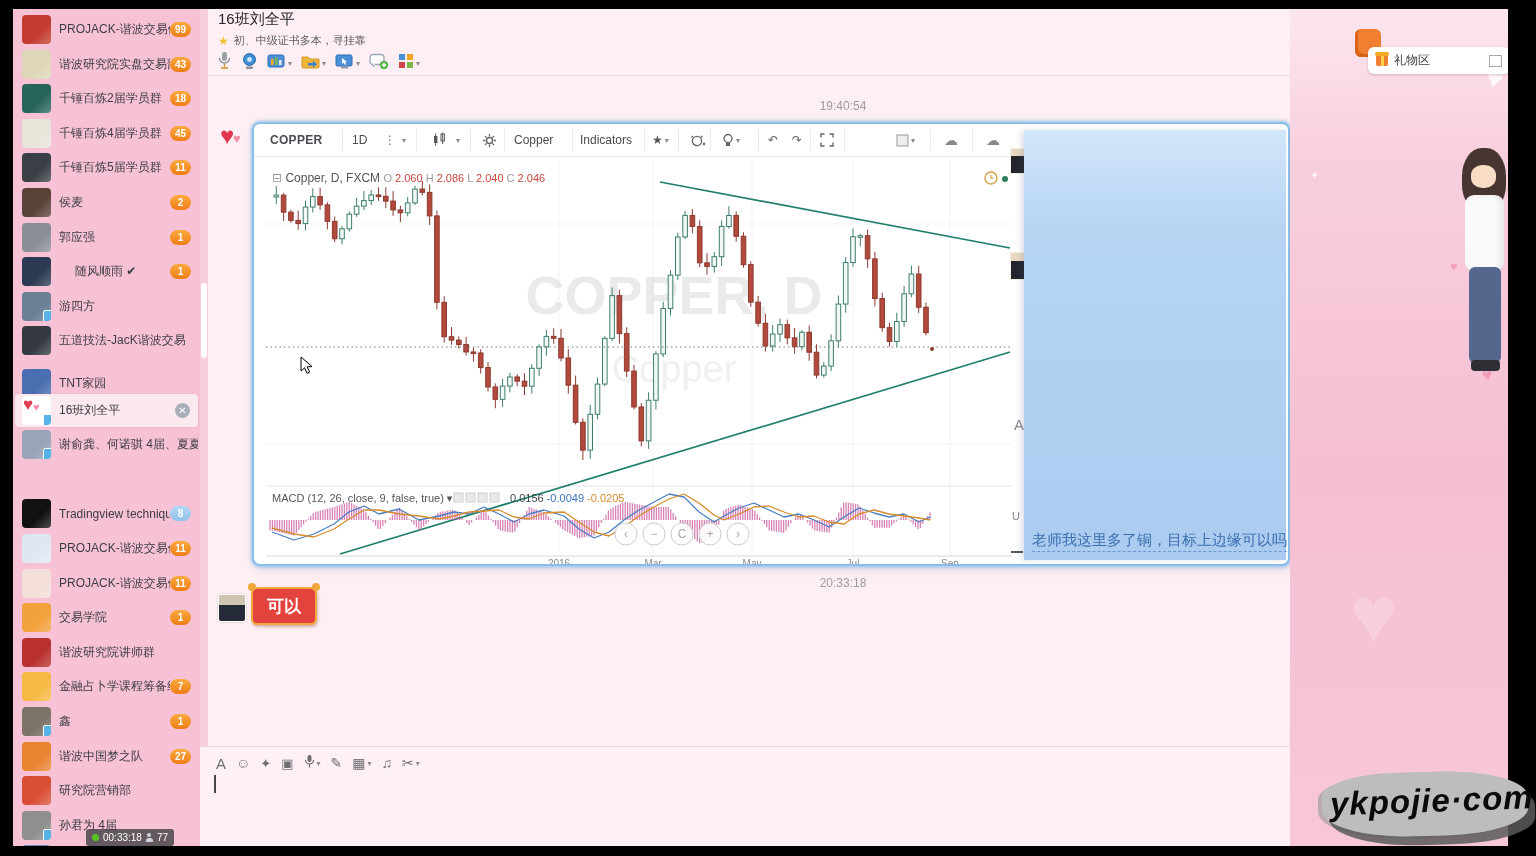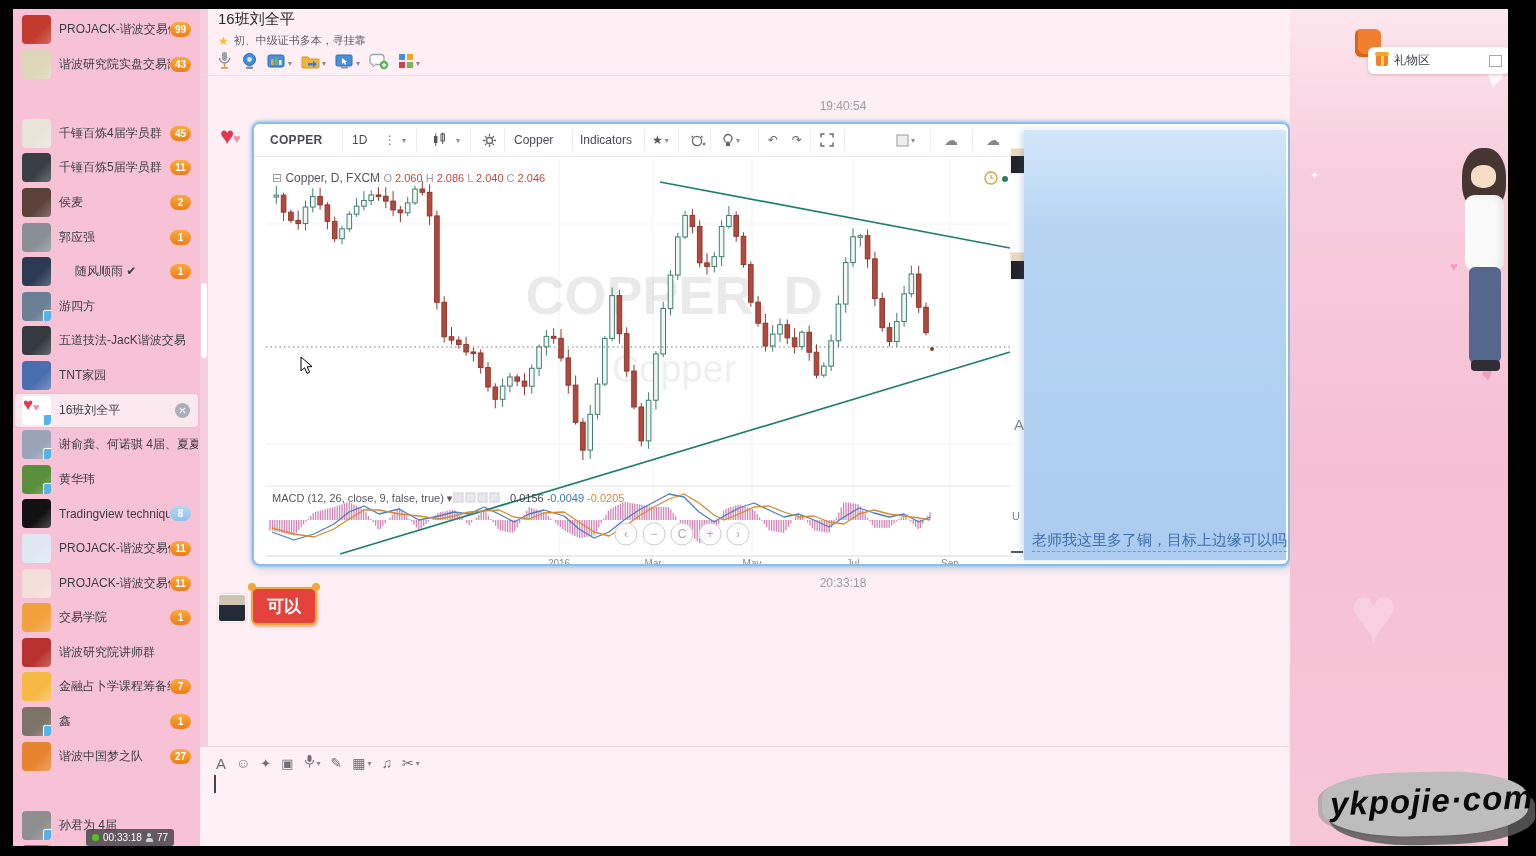--- a/index.html
+++ b/index.html
@@ -120,20 +120,25 @@
         <div class="sb-row" style="top: 4px;">
           <div class="sb-av" style="background: linear-gradient(135deg, rgb(194, 59, 46) 60%, rgba(255, 255, 255, 0.25)) rgb(194, 59, 46);"></div>
           <span class="sb-name">PROJACK-谐波交易体验2群</span>
           <span class="sb-badge">99</span>
         </div>
         <div class="sb-row" style="top: 38.6px;">
           <div class="sb-av" style="background: linear-gradient(135deg, rgb(222, 214, 184) 60%, rgba(255, 255, 255, 0.25)) rgb(222, 214, 184);"></div>
           <span class="sb-name">谐波研究院实盘交易部</span>
           <span class="sb-badge">43</span>
         </div>
+        <div class="sb-row" style="top: 73.2px;">
+          <div class="sb-av" style="background: linear-gradient(135deg, rgb(39, 101, 90) 60%, rgba(255, 255, 255, 0.25)) rgb(39, 101, 90);"></div>
+          <span class="sb-name">千锤百炼2届学员群</span>
+          <span class="sb-badge">18</span>
+        </div>
         <div class="sb-row" style="top: 107.8px;">
           <div class="sb-av" style="background: linear-gradient(135deg, rgb(232, 228, 218) 60%, rgba(255, 255, 255, 0.25)) rgb(232, 228, 218);"></div>
           <span class="sb-name">千锤百炼4届学员群</span>
           <span class="sb-badge">45</span>
         </div>
         <div class="sb-row" style="top: 142.4px;">
           <div class="sb-av" style="background: linear-gradient(135deg, rgb(58, 63, 70) 60%, rgba(255, 255, 255, 0.25)) rgb(58, 63, 70);"></div>
           <span class="sb-name">千锤百炼5届学员群</span>
           <span class="sb-badge">11</span>
         </div>
@@ -155,44 +160,38 @@
         <div class="sb-row" style="top: 280.8px;">
           <div class="sb-av" style="background: linear-gradient(135deg, rgb(107, 127, 149) 60%, rgba(255, 255, 255, 0.25)) rgb(107, 127, 149);">
             <span class="sb-mob"></span>
           </div>
           <span class="sb-name">游四方</span>
         </div>
         <div class="sb-row" style="top: 315.4px;">
           <div class="sb-av" style="background: linear-gradient(135deg, rgb(52, 58, 64) 60%, rgba(255, 255, 255, 0.25)) rgb(52, 58, 64);"></div>
           <span class="sb-name">五道技法-JacK谐波交易</span>
         </div>
-        <div class="sb-row" style="top: 350px;">
+        <div class="sb-row" style="top: 358px;">
           <div class="sb-av" style="background: linear-gradient(135deg, rgb(74, 111, 176) 60%, rgba(255, 255, 255, 0.25)) rgb(74, 111, 176);"></div>
           <span class="sb-name">TNT家园</span>
         </div>
         <div class="sb-row sel" style="top: 384.6px;">
           <div class="sb-av" style="background: rgb(255, 255, 255);">
             <span class="hearts">♥<i>♥</i></span>
             <span class="sb-mob"></span>
           </div>
           <span class="sb-name">16班刘全平</span>
           <span class="sb-close">✕</span>
         </div>
         <div class="sb-row" style="top: 419.2px;">
           <div class="sb-av" style="background: linear-gradient(135deg, rgb(154, 164, 184) 60%, rgba(255, 255, 255, 0.25)) rgb(154, 164, 184);">
             <span class="sb-mob"></span>
           </div>
           <span class="sb-name">谢俞龚、何诺骐 4届、夏夏、3班</span>
         </div>
-        <div class="sb-row" style="top: 453.8px;">
-          <div class="sb-av" style="background: linear-gradient(135deg, rgb(90, 143, 60) 60%, rgba(255, 255, 255, 0.25)) rgb(90, 143, 60);">
-            <span class="sb-mob"></span>
-          </div>
-          <span class="sb-name">黄华玮</span>
-        </div>
         <div class="sb-row" style="top: 488.4px;">
           <div class="sb-av" style="background: linear-gradient(135deg, rgb(17, 17, 17) 60%, rgba(255, 255, 255, 0.25)) rgb(17, 17, 17);"></div>
           <span class="sb-name">Tradingview technique analysis</span>
           <span class="sb-badge blue">8</span>
         </div>
         <div class="sb-row" style="top: 523px;">
           <div class="sb-av" style="background: linear-gradient(135deg, rgb(223, 232, 242) 60%, rgba(255, 255, 255, 0.25)) rgb(223, 232, 242);"></div>
           <span class="sb-name">PROJACK-谐波交易体验7群</span>
           <span class="sb-badge">11</span>
         </div>
@@ -219,20 +218,24 @@
           <div class="sb-av" style="background: linear-gradient(135deg, rgb(124, 116, 104) 60%, rgba(255, 255, 255, 0.25)) rgb(124, 116, 104);">
             <span class="sb-mob"></span>
           </div>
           <span class="sb-name">鑫</span>
           <span class="sb-badge">1</span>
         </div>
         <div class="sb-row" style="top: 730.6px;">
           <div class="sb-av" style="background: linear-gradient(135deg, rgb(232, 131, 47) 60%, rgba(255, 255, 255, 0.25)) rgb(232, 131, 47);"></div>
           <span class="sb-name">谐波中国梦之队</span>
           <span class="sb-badge">27</span>
+        </div>
+        <div class="sb-row" style="top: 765.2px;">
+          <div class="sb-av" style="background: linear-gradient(135deg, rgb(217, 79, 53) 60%, rgba(255, 255, 255, 0.25)) rgb(217, 79, 53);"></div>
+          <span class="sb-name">研究院营销部</span>
         </div>
         <div class="sb-row" style="top: 799.8px;">
           <div class="sb-av" style="background: linear-gradient(135deg, rgb(143, 143, 143) 60%, rgba(255, 255, 255, 0.25)) rgb(143, 143, 143);">
             <span class="sb-mob"></span>
           </div>
           <span class="sb-name">孙君为 4届</span>
         </div>
         <div class="sb-row" style="top: 834.4px;">
           <div class="sb-av" style="background: linear-gradient(135deg, rgb(107, 134, 168) 60%, rgba(255, 255, 255, 0.25)) rgb(107, 134, 168);"></div>
         </div>

